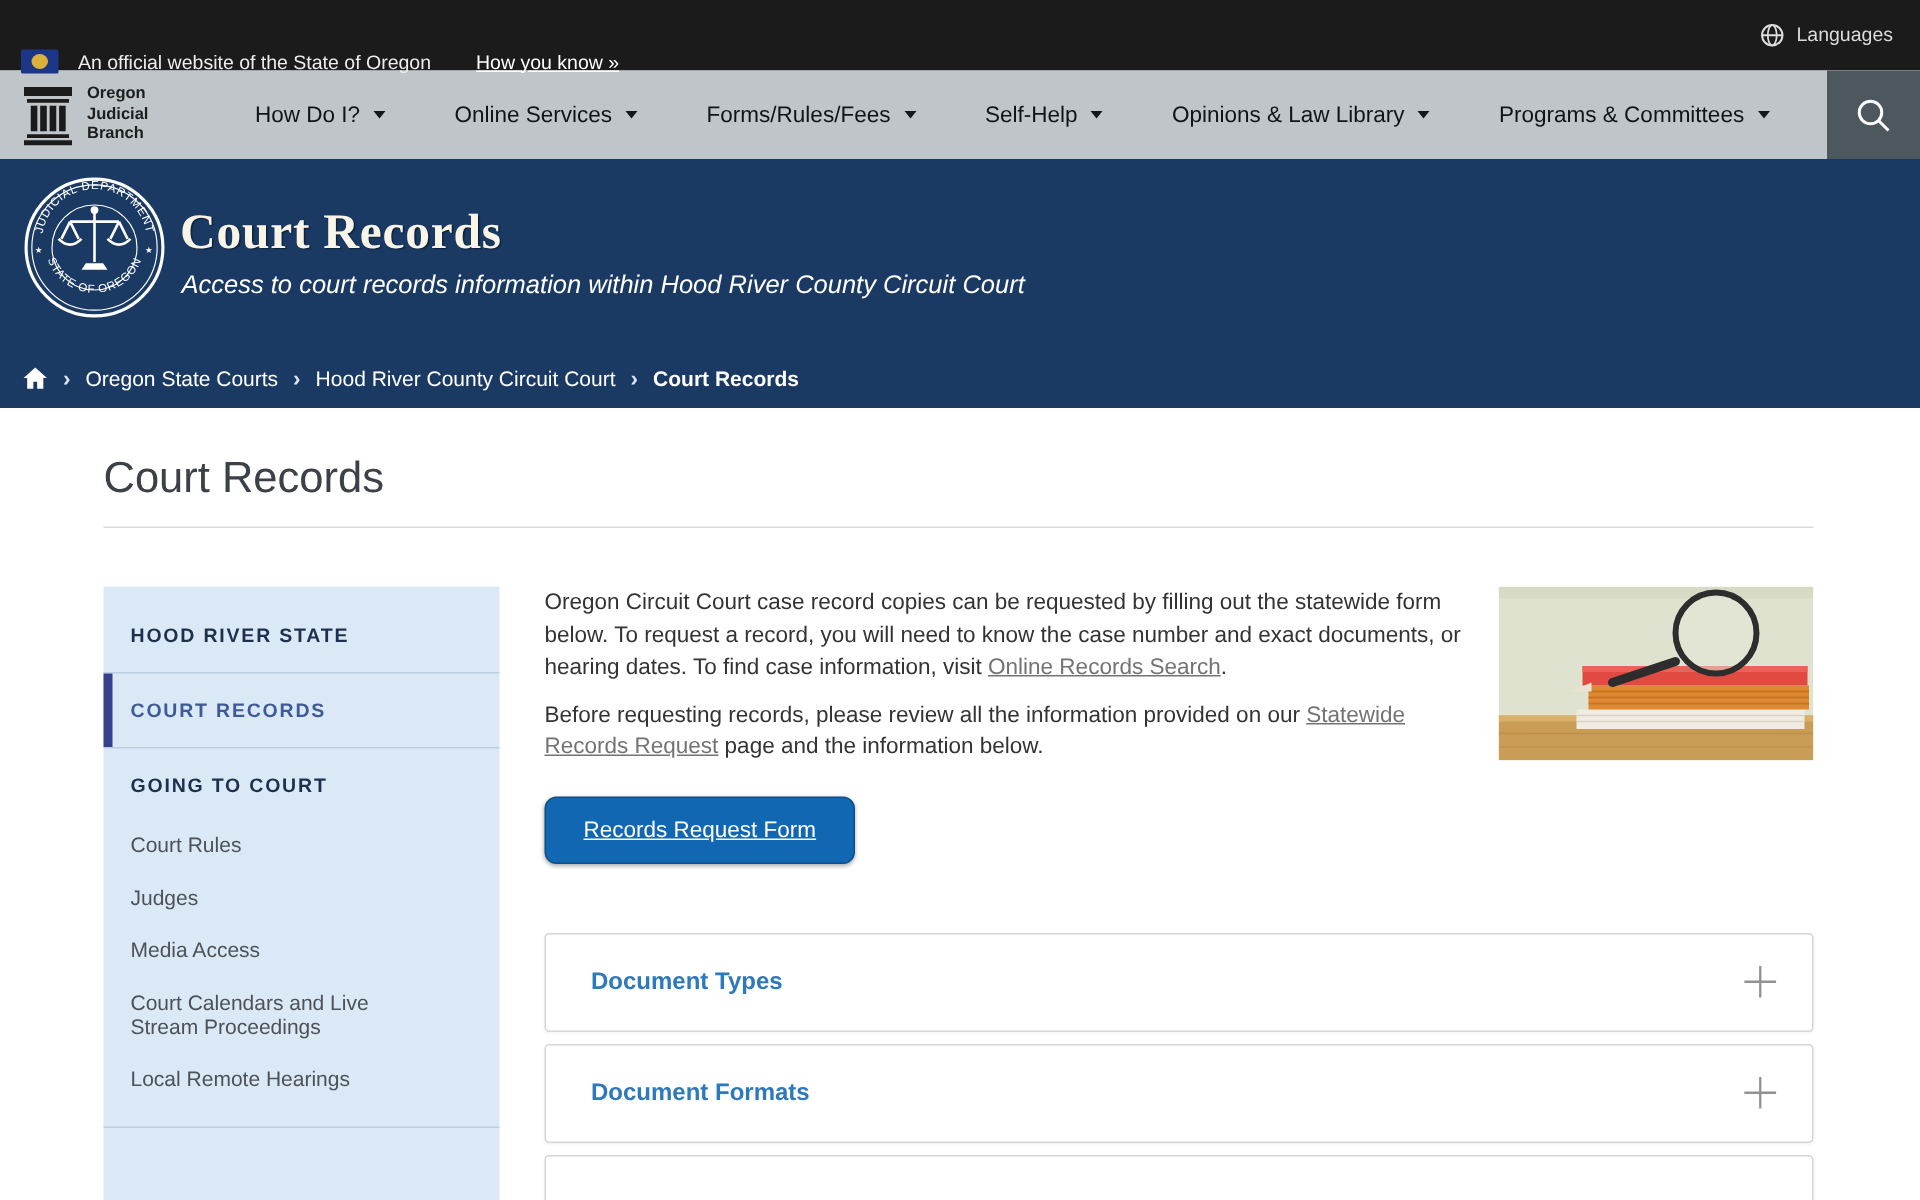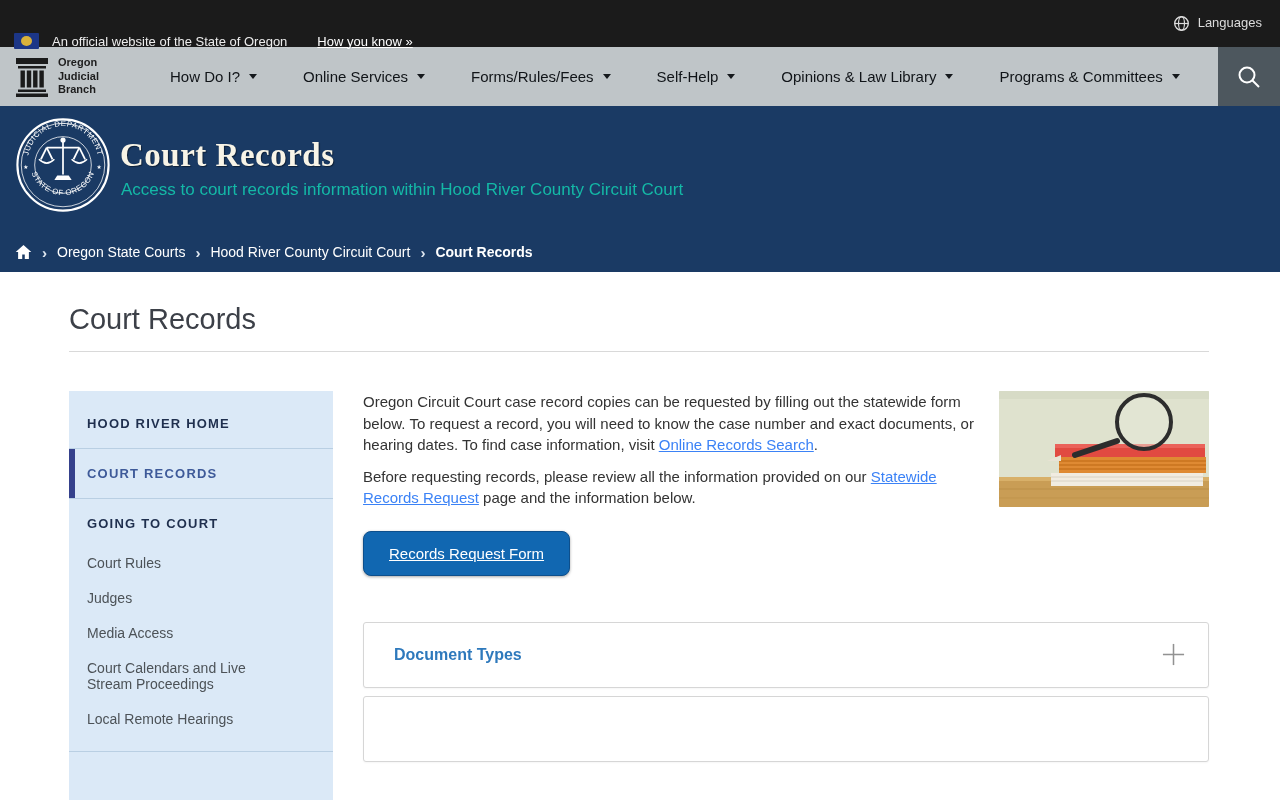--- a/index.html
+++ b/index.html
@@ -21,21 +21,21 @@
   .logo-text { font-size:11px; font-weight:bold; color:#1d1d1d; width:58px; line-height:1.25; }
   .navitems { display:flex; margin-left:54px; gap:46px; align-items:flex-start; }
   .navitem { font-size:15px; color:#101418; cursor:pointer; white-space:nowrap; display:flex; align-items:center; }
   .caret { width:0; height:0; border-left:4px solid transparent; border-right:4px solid transparent; border-top:5px solid #14181c; margin-left:9px; }
   .searchbtn { margin-left:auto; width:62px; height:59px; background:#4d575e; display:flex; align-items:center; justify-content:center; cursor:pointer; }
 
   
   .hero { height:166px; background:#1a3a64; position:relative; color:#fff; }
   .seal { position:absolute; left:15px; top:11px; }
   .hero-title { font-family:"Liberation Serif", serif; font-weight:bold; font-size:33px; color:#f8f4e7; padding:31px 0 0 120px; letter-spacing:.5px; text-shadow:1px 1px 1px rgba(0,0,0,.45); }
-  .hero-sub { font-size:17px; color:#14b8a6; padding:6px 0 0 121px; }
+  .hero-sub { font-size:17px; color:#ffffff; padding:6px 0 0 121px;font-style:italic; }
 
   
   .crumbs { position:absolute; left:0; bottom:0; height:40px; display:flex; align-items:center; padding-left:15px; gap:10px; font-size:14px; }
   .crumb { color:#fff; cursor:pointer; }
   .crumb.current { font-weight:bold; cursor:default; }
   .crumb-sep { color:#dfe7f1; font-weight:bold; font-size:15px; }
   .home-ic { display:flex; align-items:center; cursor:pointer; }
 
   
   .content { padding:0 71px 0 69px; }
@@ -49,21 +49,21 @@
   .sb-active { font-size:13px; font-weight:bold; letter-spacing:1.2px; color:#3e5a99; padding:17px 18px 17px 12px; border-left:6px solid #35418c; cursor:default; }
   .sb-divider { border-top:1px solid #b9cfe3; margin:0; }
   .sb-link { display:block; font-size:14px; color:#4c5257; padding:10px 18px 9px; line-height:1.15; cursor:pointer; text-decoration:none; }
   .sb-group { padding:6px 0 14px; }
 
   
   .main { flex:1; }
   .toprow { display:flex; gap:10px; }
   .paras { flex:1; font-size:15px; line-height:21.5px; color:#333; }
   .paras p + p { margin-top:10px; }
-  a.txtlink { color:#3b82f6; text-decoration:underline; cursor:pointer; }
+  a.txtlink { color:#737373; text-decoration:underline; cursor:pointer; }
   .photo { width:210px; height:116px; flex-shrink:0; border-radius:1px; overflow:hidden; }
 
   .btn { display:inline-block; margin-top:22px; background:#1167b1; border:1px solid #0d4f8c; border-radius:8px; padding:13px 25px; color:#fff; font-size:15px; text-decoration:underline; cursor:pointer; box-shadow:0 1px 3px rgba(0,0,0,.35); }
 
   .accordions { margin-top:46px; }
   .acc { height:66px; border:1px solid #d6d6d6; border-radius:3px; background:#fff; margin-bottom:8px; display:flex; align-items:center; justify-content:space-between; padding:0 22px 0 30px; cursor:pointer; box-shadow:0 1px 2px rgba(0,0,0,.04); }
   .acc-title { font-size:16px; font-weight:bold; color:#2e79bc; }
 </style>
 </head>
 <body>
@@ -182,21 +182,21 @@
   </div>
 </div>
 
 <div class="content">
   <h1 class="page-h1">Court Records</h1>
   <hr class="rule">
 
   <div class="cols">
 
     <div class="sidebar">
-      <div class="sb-section">HOOD RIVER HOME</div>
+      <div class="sb-section">HOOD RIVER STATE</div>
       <div class="sb-divider"></div>
       <div class="sb-active">COURT RECORDS</div>
       <div class="sb-divider"></div>
       <div class="sb-section" style="padding-bottom:8px;">GOING TO COURT</div>
       <div class="sb-group">
         <a class="sb-link">Court Rules</a>
         <a class="sb-link">Judges</a>
         <a class="sb-link">Media Access</a>
         <a class="sb-link" style="width:240px;">Court Calendars and Live Stream Proceedings</a>
         <a class="sb-link">Local Remote Hearings</a>
@@ -242,19 +242,26 @@
 
       <div class="accordions">
         <div class="acc">
           <span class="acc-title">Document Types</span>
           <svg width="25" height="25" viewBox="0 0 26 26">
             <line x1="13" y1="2" x2="13" y2="24" stroke="#929292" stroke-width="1.6"></line>
             <line x1="2" y1="13" x2="24" y2="13" stroke="#929292" stroke-width="1.6"></line>
           </svg>
         </div>
         <div class="acc">
+          <span class="acc-title">Document Formats</span>
+          <svg width="25" height="25" viewBox="0 0 26 26">
+            <line x1="13" y1="2" x2="13" y2="24" stroke="#929292" stroke-width="1.6"></line>
+            <line x1="2" y1="13" x2="24" y2="13" stroke="#929292" stroke-width="1.6"></line>
+          </svg>
+        </div>
+        <div class="acc">
           
           
         </div>
       </div>
     </div>
   </div>
 </div>
 
 </body></html>

